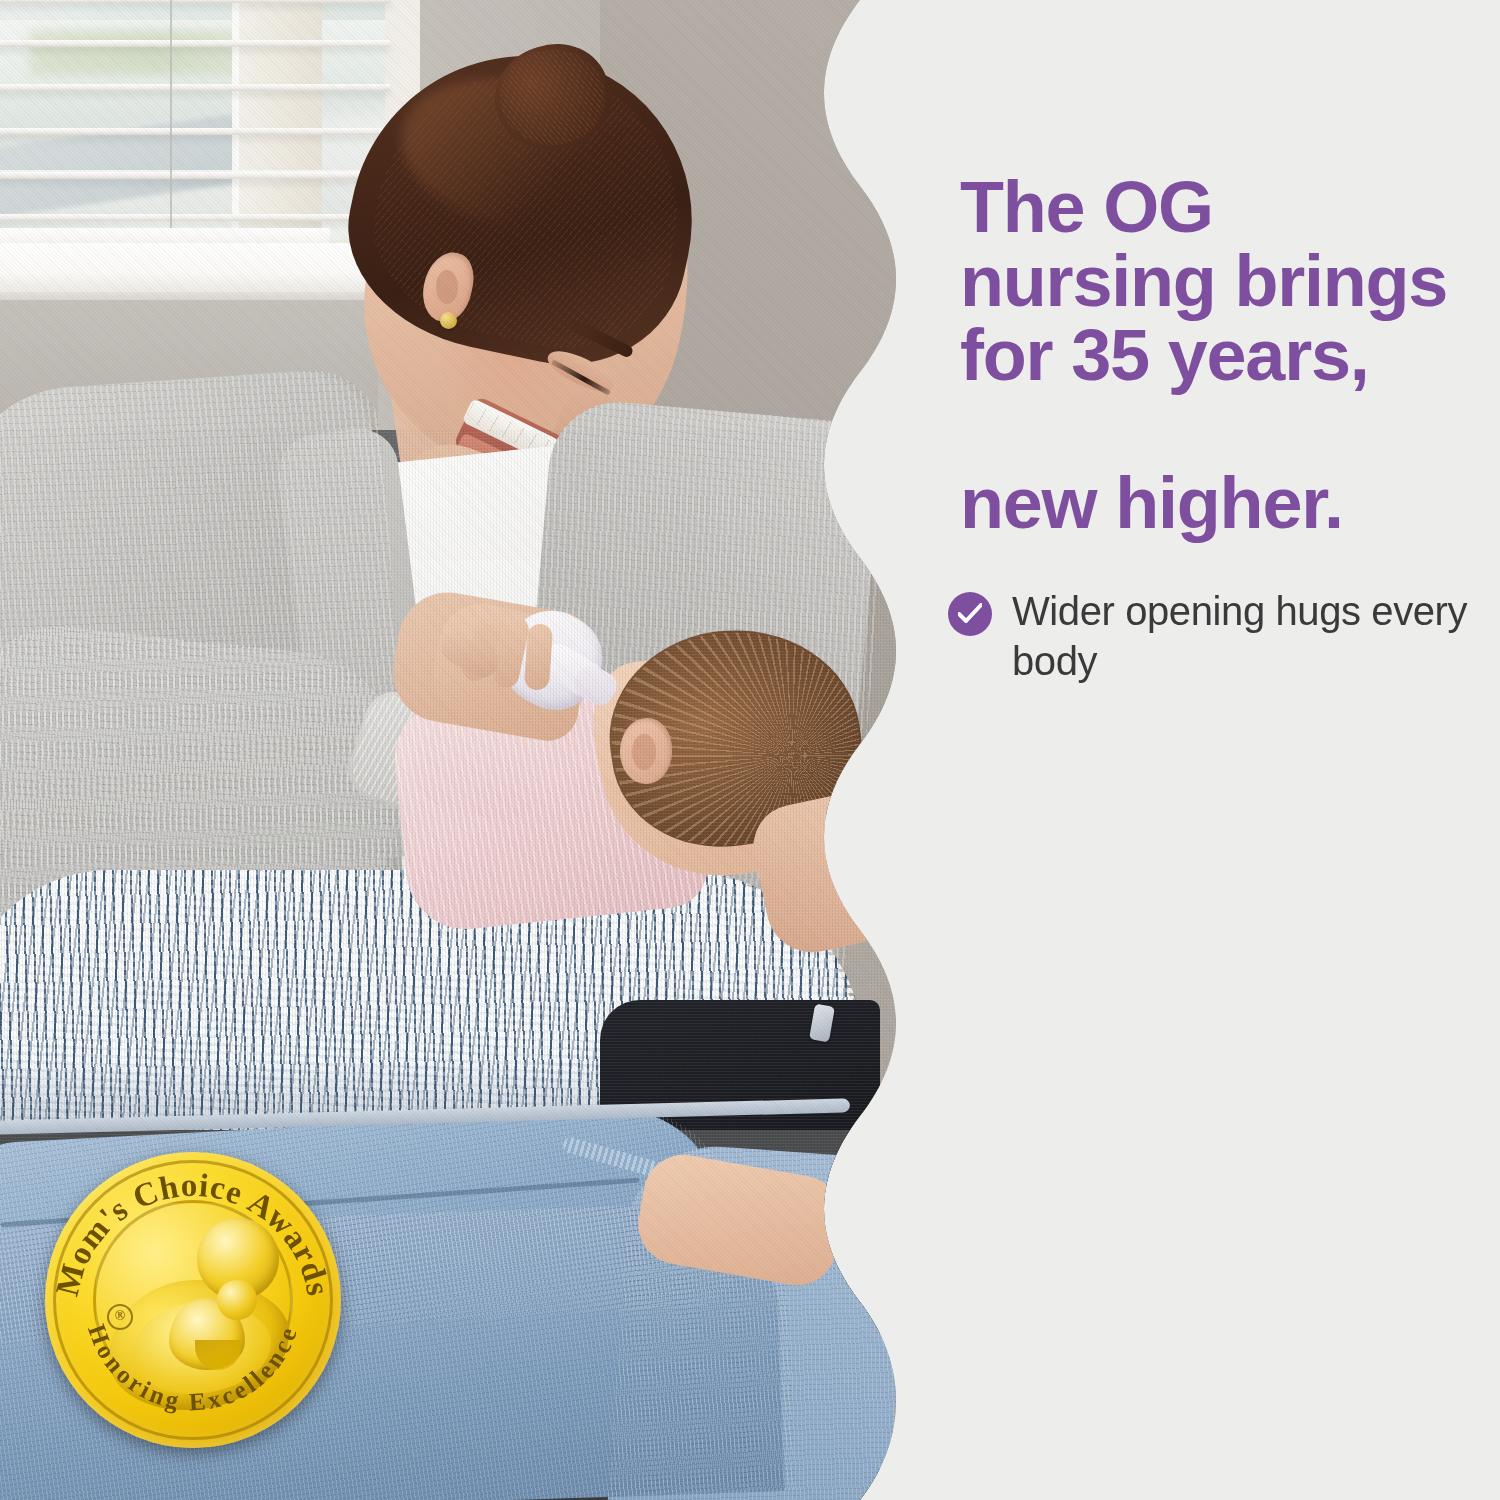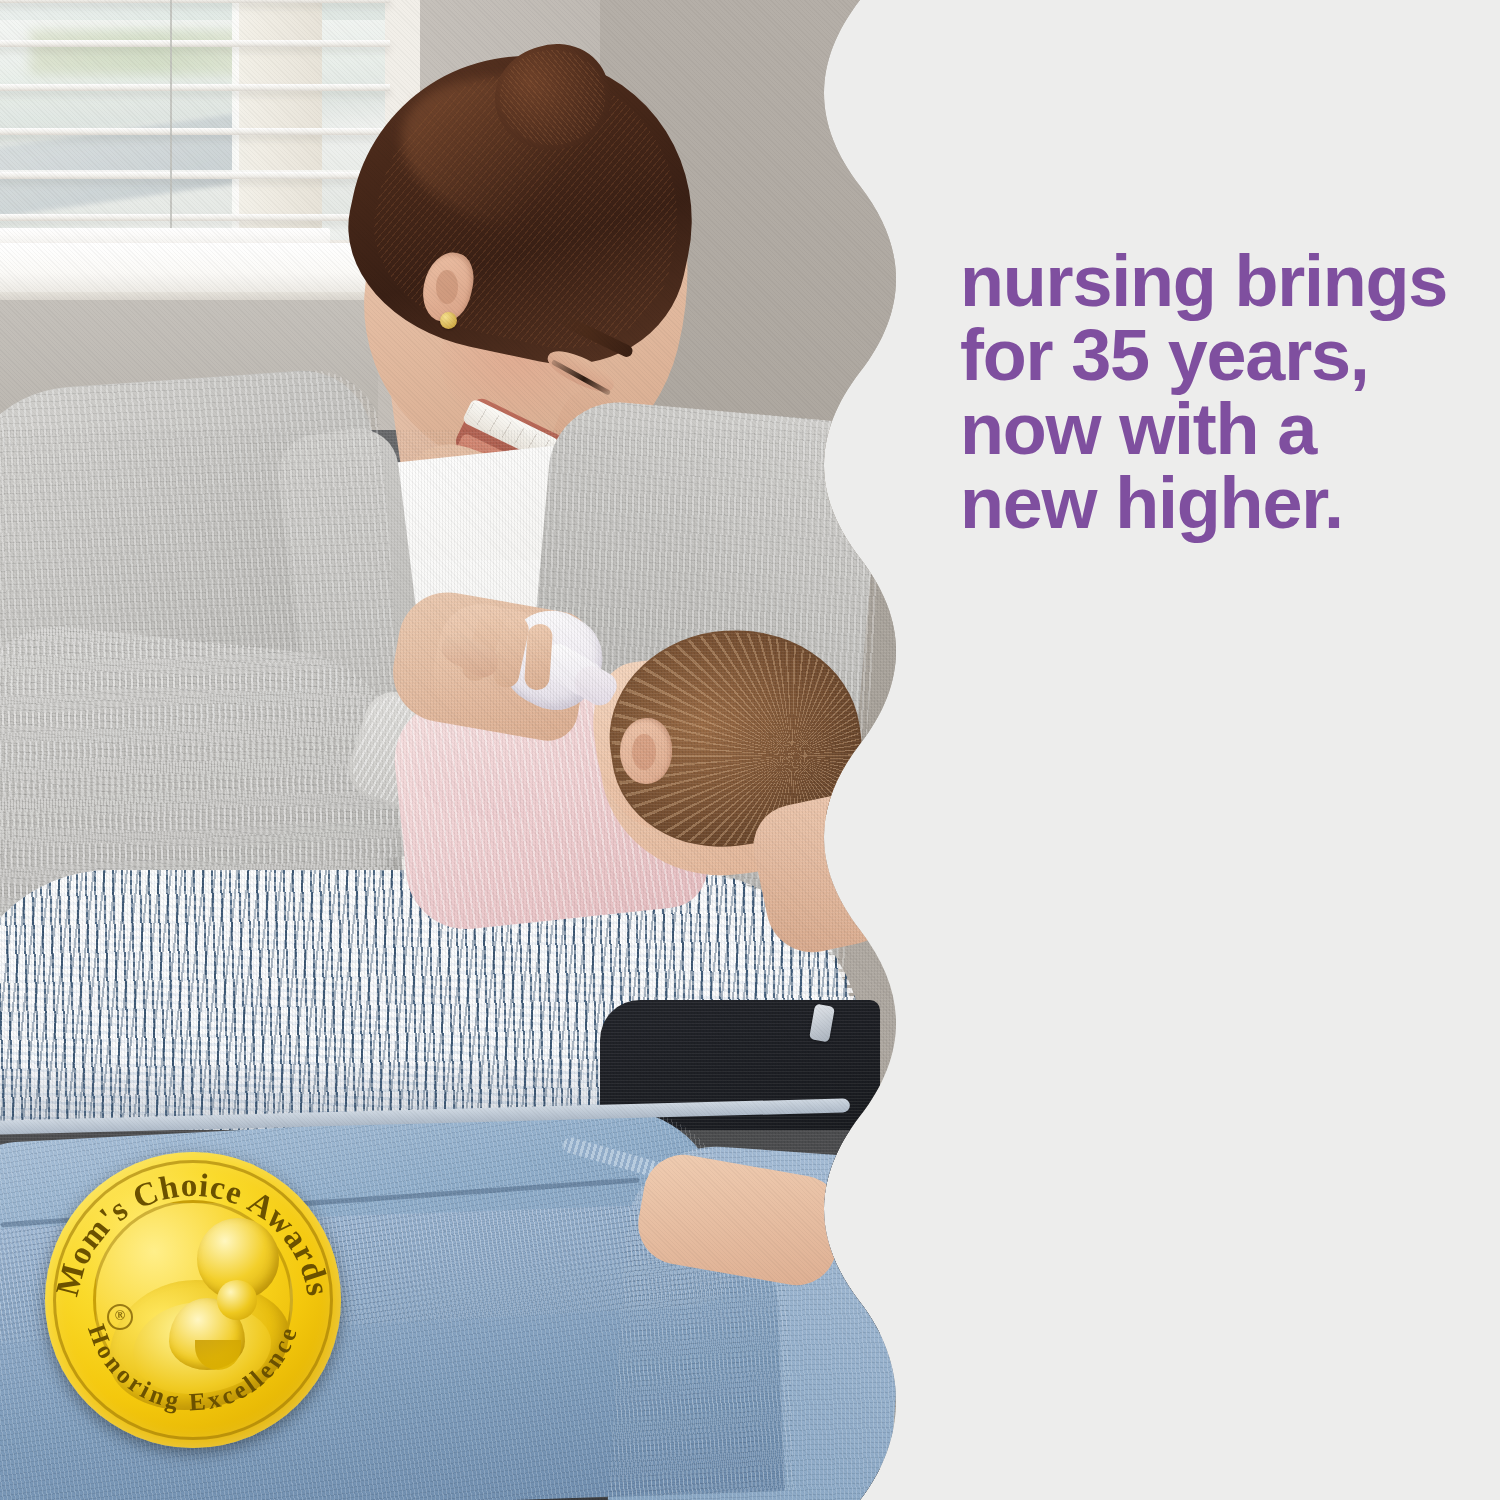--- a/index.html
+++ b/index.html
@@ -492,24 +492,32 @@
       </text>
       <text font-size="25" letter-spacing="3.4">
         <textPath href="#arcBot" startOffset="50%" text-anchor="middle">Honoring Excellence</textPath>
       </text>
     </svg>
   </div>
 
   <div id="right">
 
     <h1 id="headline">
-      <br>
+      <span>The OG</span><br>
       <span>nursing brings</span><br>
       <span>for 35 years,</span><br>
-      <span>now with a</span><br>
+      <br>
       <span>new higher.</span>
     </h1>
 
     <ul id="bullets" style="list-style:none;margin:0;padding:0;">
+      <li class="bullet">
+        <span class="chk">
+          <svg width="24" height="22" viewBox="0 0 24 22" aria-hidden="true">
+            <polyline points="1,11 8,18 23,2" fill="none" stroke="#ffffff" stroke-width="4" stroke-linecap="round" stroke-linejoin="round"></polyline>
+          </svg>
+        </span>
+        <span class="btext">Wider opening hugs every body</span>
+      </li>
     </ul>
 
   </div>
 </div>
 
 </body></html>

